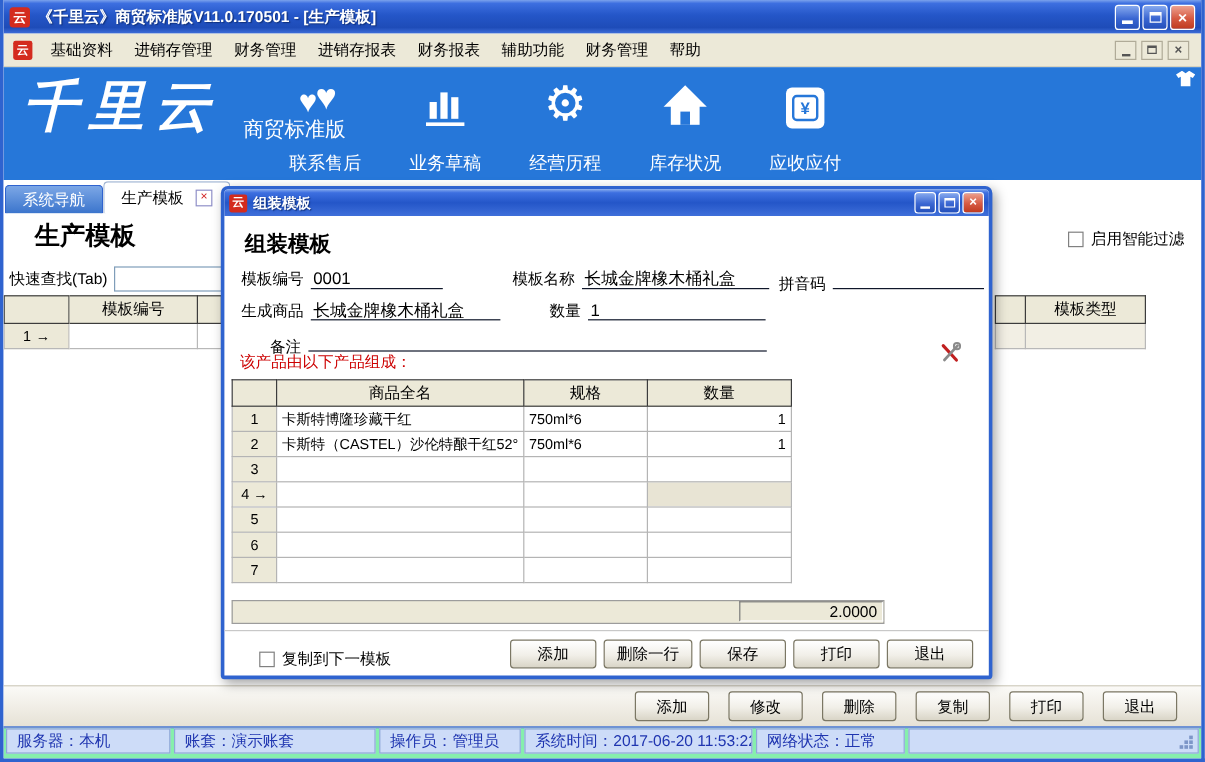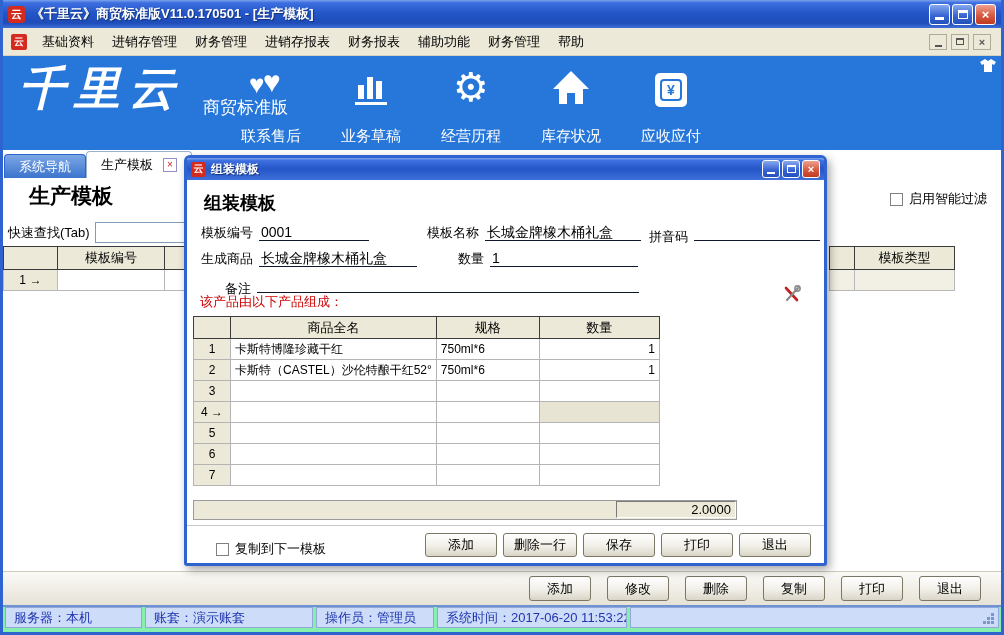--- a/index.html
+++ b/index.html
@@ -426,18 +426,19 @@
         </div>
       </div>
     </div>
   </div>
 
   <div class="statusbar">
     <span class="status-seg" style="width:137px">服务器：本机</span>
     <span class="status-seg" style="width:168px">账套：演示账套</span>
     <span class="status-seg" style="width:118px">操作员：管理员</span>
     <span class="status-seg" style="width:190px">系统时间：2017-06-20 11:53:22</span>
+    <span class="status-seg" style="width:124px">网络状态：正常</span>
     <span class="status-fill">
         <span class="grip"></span>
       </span>
   </div>
 
 </div>
 
 </body></html>

